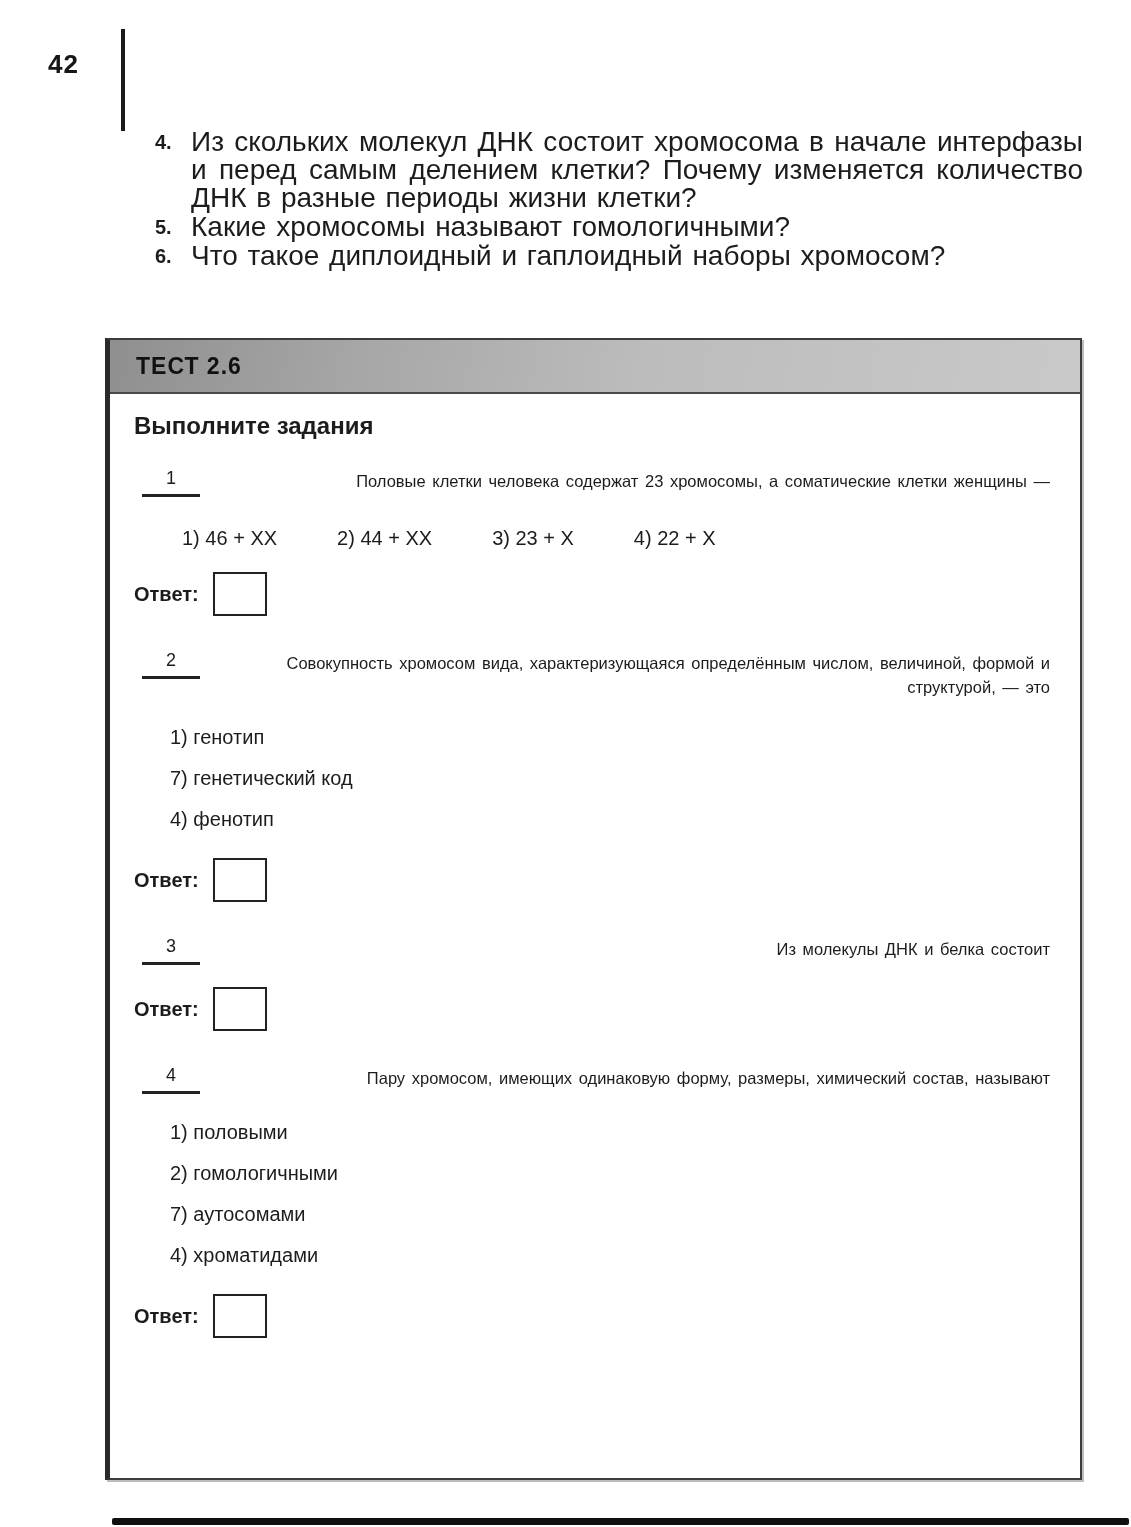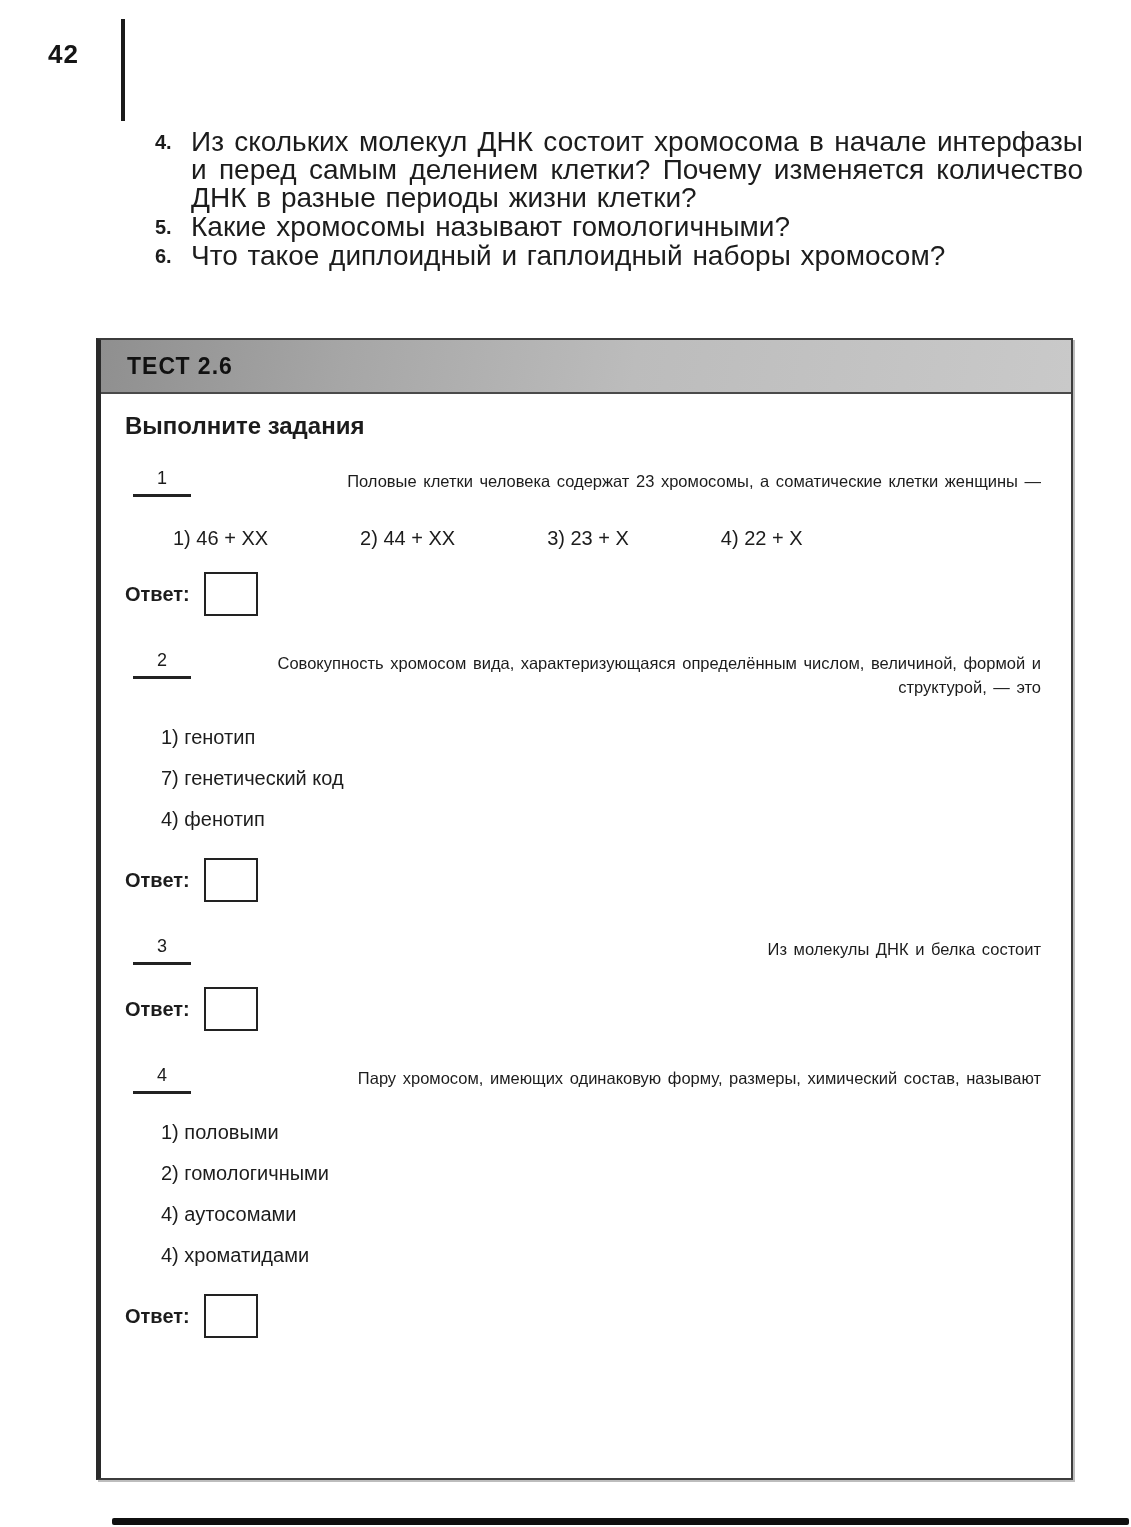--- a/index.html
+++ b/index.html
@@ -9,21 +9,21 @@
     height: 1527px;
     position: relative;
     font-family: "Liberation Sans", "DejaVu Sans", sans-serif;
     color: #1c1c1c;
     overflow: hidden;
   }
 
   
   .page-head {
     position: absolute;
-    top: 19px; left: 48px;
+    top: 29px; left: 48px;
     display: flex;
     align-items: flex-start;
   }
   .page-number {
     font-size: 26px;
     font-weight: bold;
     letter-spacing: 1px;
     padding-top: 20px;
     color: #161616;
   }
@@ -55,21 +55,21 @@
     font-size: 28px;
     line-height: 28px;
     text-align: justify;
     flex: 1;
     word-spacing: 2px;
   }
 
   
   .test-box {
     position: absolute;
-    top: 338px; left: 96px;
+    top: 338px; left: 105px;
     width: 977px;
     height: 1142px;
     border: 2px solid #3c3c3c;
     border-left: 5px solid #2a2a2a;
     background: #ffffff;
     box-shadow: 2px 2px 0 #bdbdbd;
   }
   .test-header {
     height: 54px;
     background: linear-gradient(100deg, #8f8f8f 0%, #a6a6a6 25%, #bcbcbc 55%, #c9c9c9 100%);
@@ -114,21 +114,21 @@
     line-height: 24px;
     margin-left: 12px;
     padding-top: 1px;
     word-spacing: 2px;
     text-align: right;
   }
 
   .options-row {
     display: flex;
     margin: 30px 0 0 48px;
-    gap: 92px;
+    gap: 60px;
     font-size: 20px;
   }
   .options-col {
     margin: 22px 0 0 36px;
     font-size: 20px;
   }
   .options-col .option {
     display: block;
     line-height: 33px;
     margin-top: 8px;
@@ -238,21 +238,21 @@
     </div>
 
     <div class="question">
       <div class="q-head">
         <span class="q-num">4</span>
         <span class="q-text">Пару хромосом, имеющих одинаковую форму, размеры, химический состав, называют</span>
       </div>
       <div class="options-col">
         <span class="option">1) половыми</span>
         <span class="option">2) гомологичными</span>
-        <span class="option">4) аутосомами</span>
+        <span class="option">7) аутосомами</span>
         <span class="option">4) хроматидами</span>
       </div>
       <div class="answer-row">
         <span class="answer-label">Ответ:</span>
         <span class="answer-box"></span>
       </div>
     </div>
 
   </div>
 </div>

